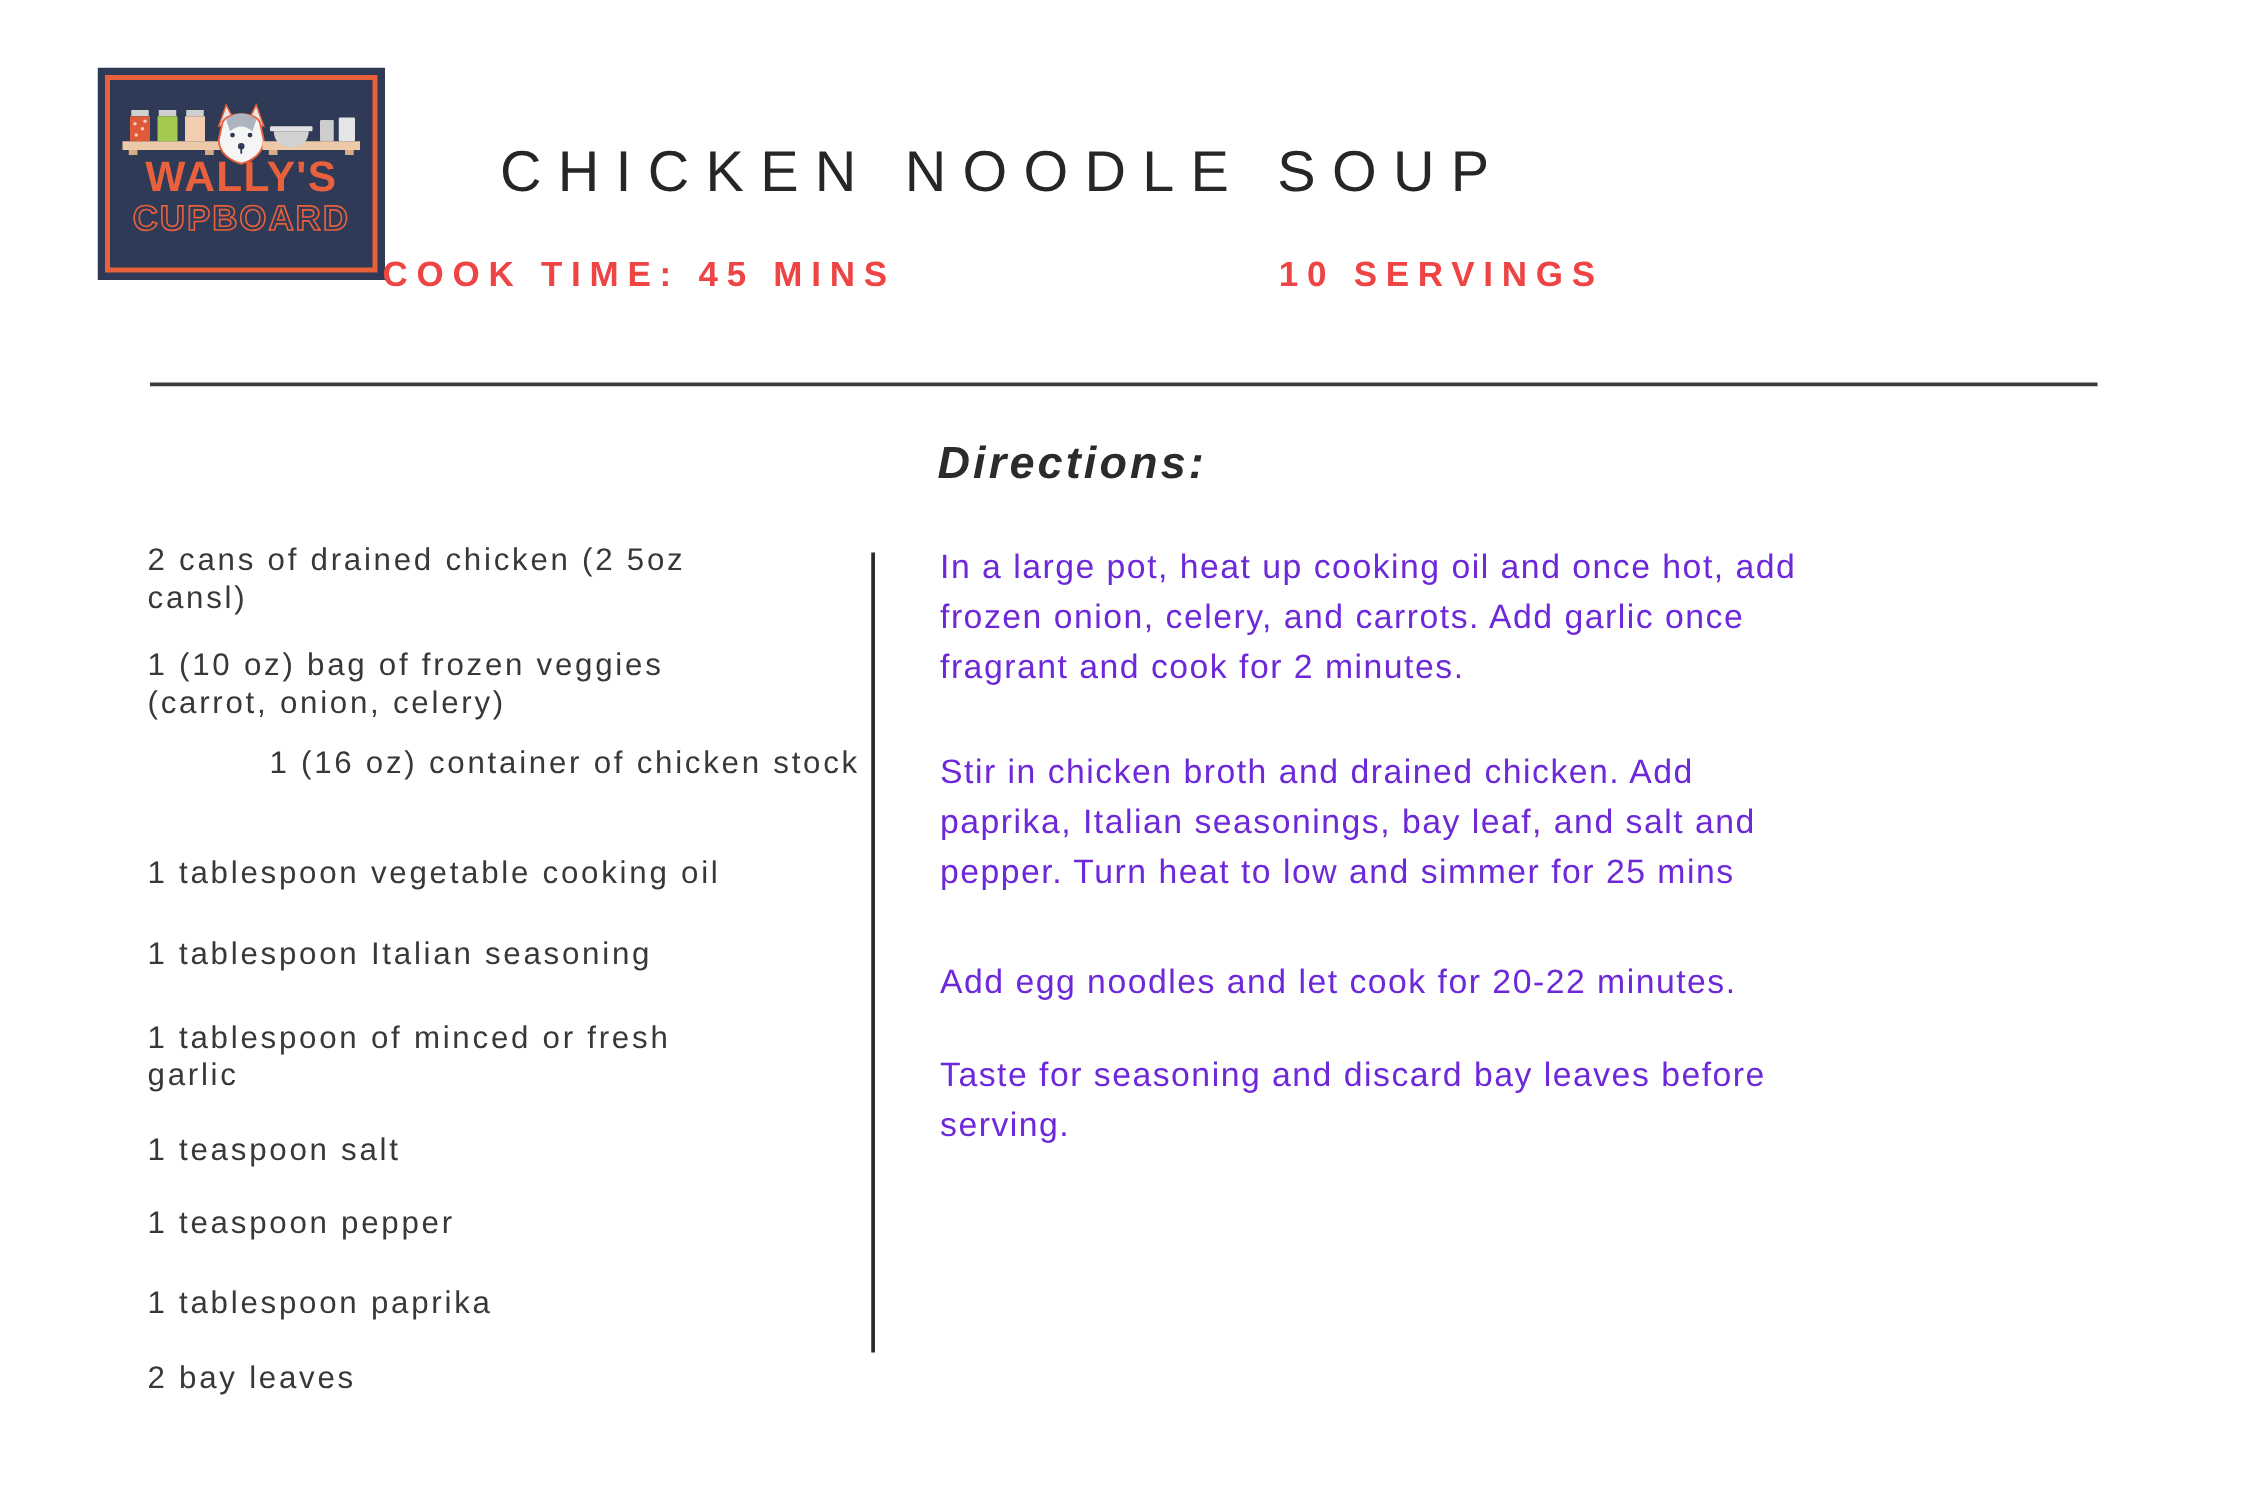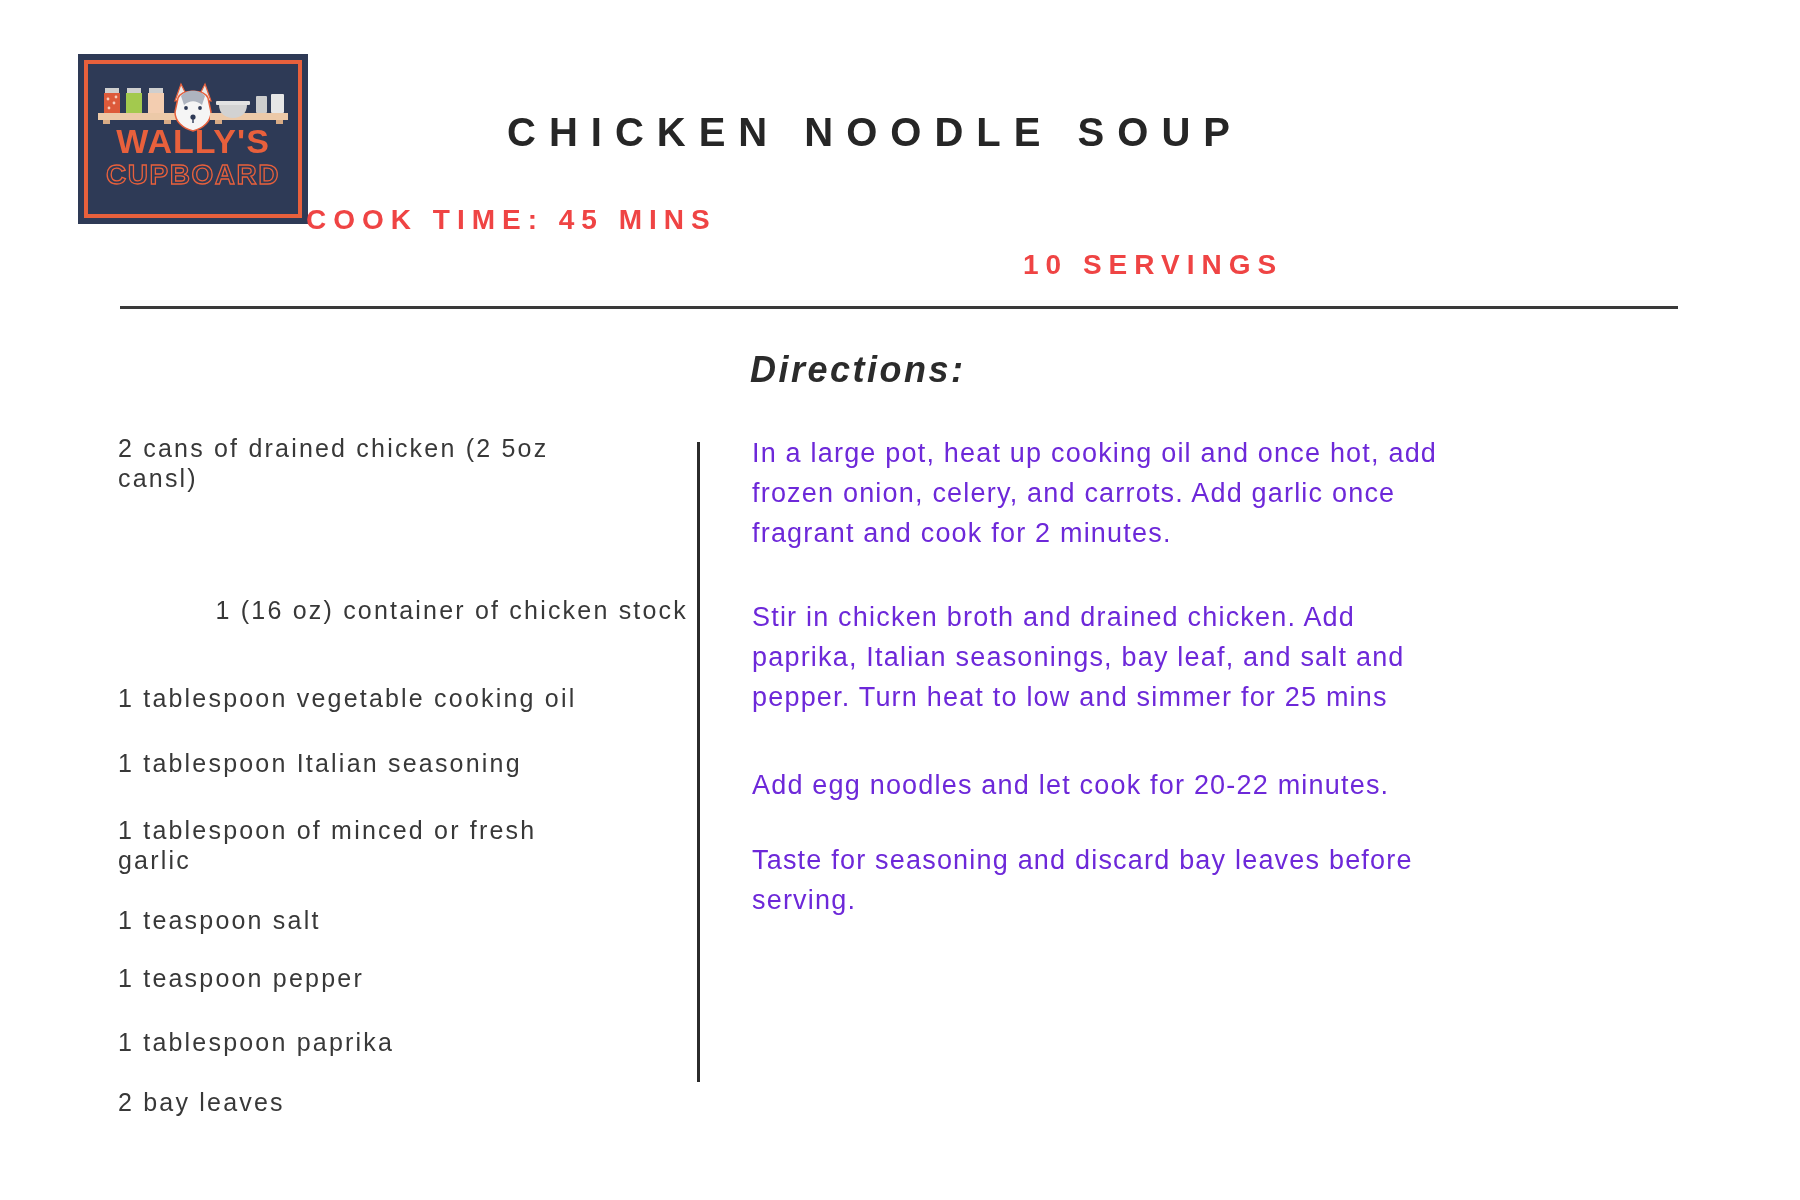--- a/index.html
+++ b/index.html
@@ -5,29 +5,29 @@
   html,body{margin:0;padding:0;background:#ffffff;}
   #canvas{
     position:relative;width:1800px;height:1200px;background:#ffffff;overflow:hidden;
     font-family:"Liberation Sans",sans-serif;color:#2e2e2e;
   }
   
   .logo{position:absolute;left:78px;top:54px;width:230px;height:170px;}
   .logo svg{display:block;width:100%;height:100%;}
   
   .title{
-    position:absolute;left:400px;top:110px;width:950px;text-align:center;
-    font-size:40px;font-weight:700;letter-spacing:13px;color:#262626;white-space:nowrap;
+    position:absolute;left:400px;top:110px;width:950px;
+    font-size:46px;font-weight:400;letter-spacing:13px;color:#262626;white-space:nowrap;
   }
   .meta{
     position:absolute;top:204px;font-size:28px;font-weight:700;letter-spacing:7px;
     color:#ef4444;white-space:nowrap;
   }
   .meta.cook{left:306px;}
-  .meta.serv{left:1023px;margin-top:45px;}
+  .meta.serv{left:1023px;}
   .hrule{position:absolute;left:120px;top:306px;width:1558px;height:3px;background:#3a3a3a;}
   .vrule{position:absolute;left:697px;top:442px;width:3px;height:640px;background:#2b2b2b;}
   
   .colhead{
     position:absolute;font-size:36px;font-weight:700;font-style:italic;
     letter-spacing:2.5px;color:#2b2b2b;white-space:nowrap;
   }
   .colhead.ing{left:116px;top:356px;}
   .colhead.dir{left:750px;top:349px;}
   .ing-item{
@@ -97,20 +97,22 @@
   <div class="title">CHICKEN NOODLE SOUP</div>
   <div class="meta cook">COOK TIME: 45 MINS</div>
   <div class="meta serv">10 SERVINGS</div>
   <div class="hrule"></div>
 
   <div class="colhead dir">Directions:</div>
   <div class="vrule"></div>
 
   <div class="ing-item i0">2 cans of drained chicken (2 5oz
 cansl)</div>
+  <div class="ing-item i1">1 (10 oz) bag of frozen veggies
+(carrot, onion, celery)</div>
   <div class="ing-item i2">1 (16 oz) container of chicken stock</div>
   <div class="ing-item i3">1 tablespoon vegetable cooking oil</div>
   <div class="ing-item i4">1 tablespoon Italian seasoning</div>
   <div class="ing-item i5">1 tablespoon of minced or fresh
 garlic</div>
   <div class="ing-item i6">1 teaspoon salt</div>
   <div class="ing-item i7">1 teaspoon pepper</div>
   <div class="ing-item i8">1 tablespoon paprika</div>
   <div class="ing-item i9">2 bay leaves</div>
 

